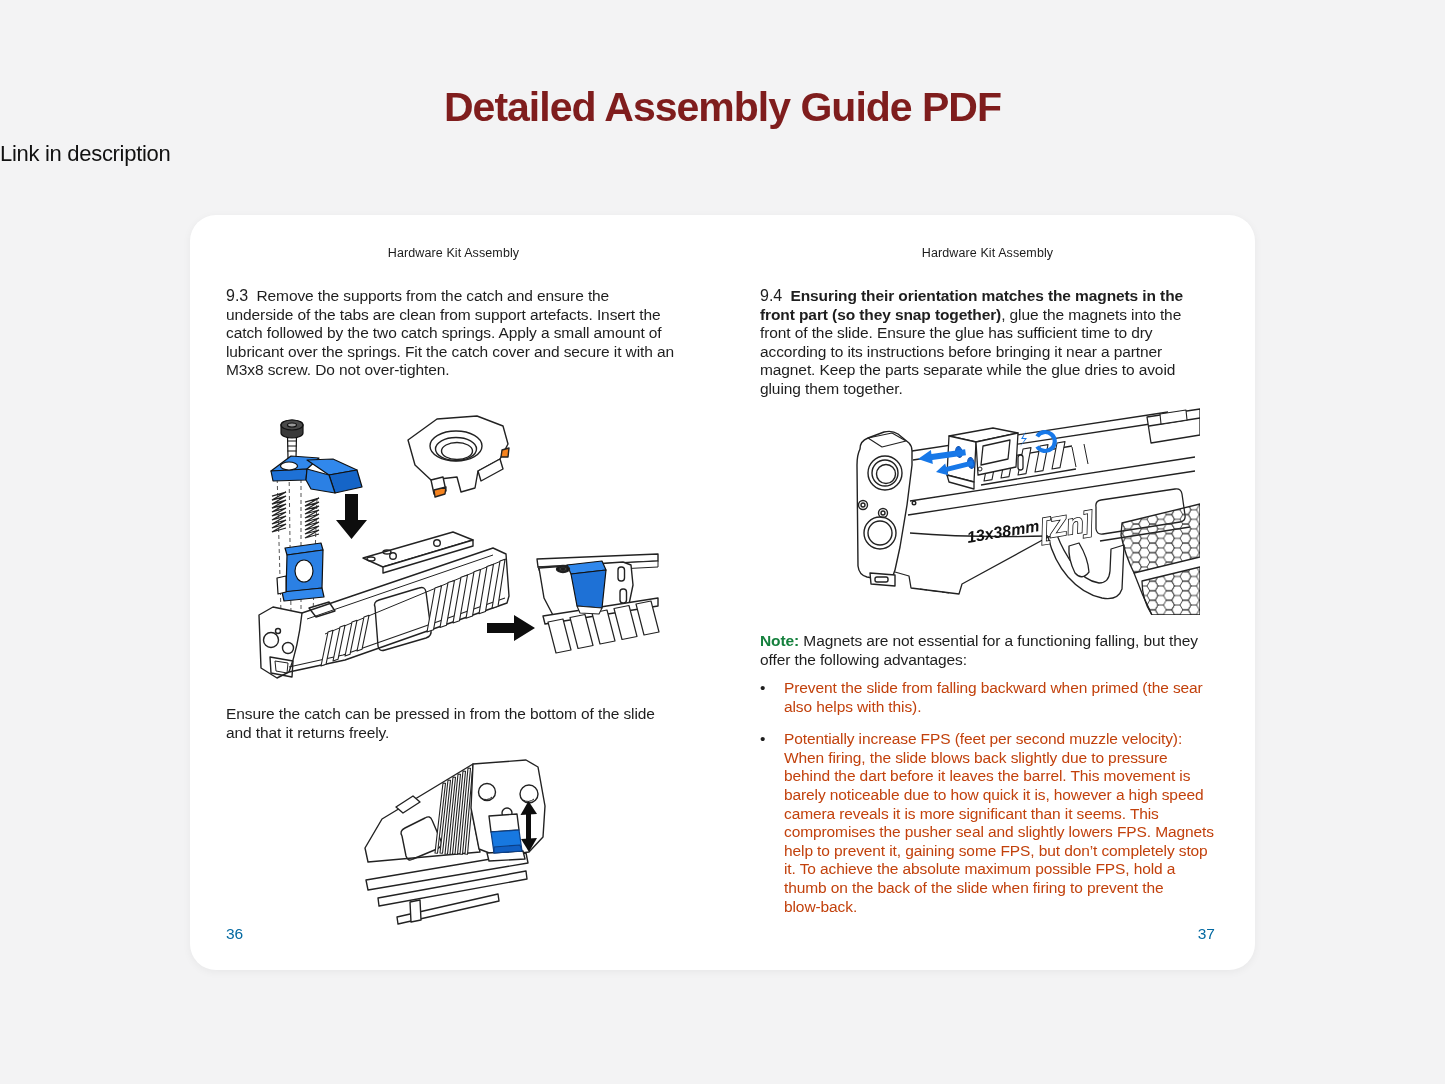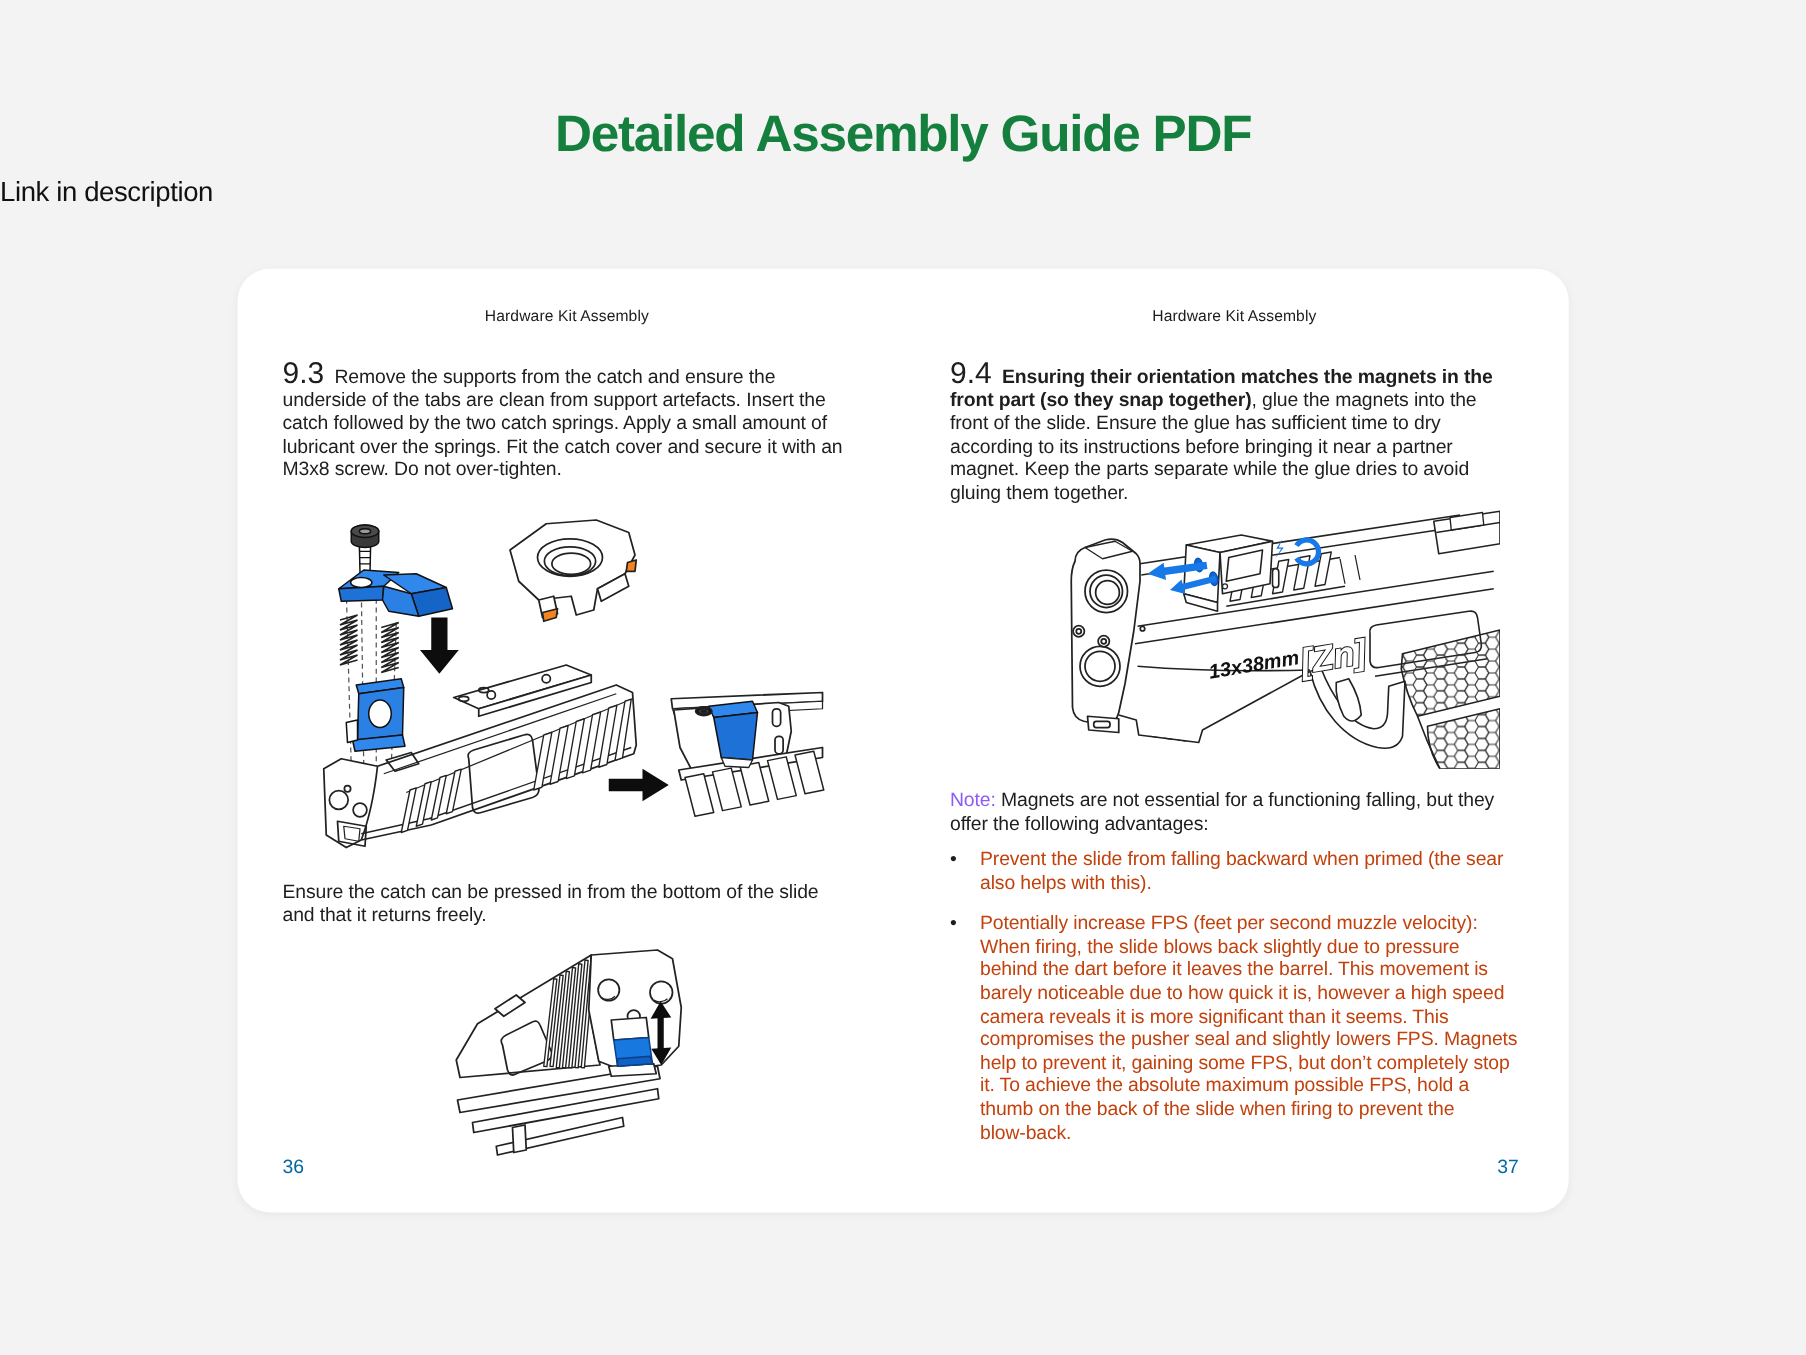--- a/index.html
+++ b/index.html
@@ -1,25 +1,25 @@
 <!DOCTYPE html>
 <html><head>
 <meta charset="utf-8">
 <style>
   * { margin:0; padding:0; box-sizing:border-box; }
   html,body { width:1445px; height:1084px; background:#f3f3f4; font-family:"Liberation Sans",sans-serif; overflow:hidden; }
-  .title { position:absolute; left:0; top:84px; width:100%; text-align:center; font-size:41px; font-weight:700; letter-spacing:-1px; color:#15803d; }
+  .title { position:absolute; left:0; top:84px; width:100%; text-align:center; font-size:41px; font-weight:700; letter-spacing:-1px; color:#7f1d1d; }
   .subtitle { position:absolute; left:0; top:141px; width:100%; font-size:22px; font-weight:400; letter-spacing:-0.3px; color:#111; }
   .card { position:absolute; left:190px; top:215px; width:1065px; height:755px; background:#ffffff; border-radius:26px; box-shadow:0 2px 8px rgba(0,0,0,0.05); }
   .hdr { position:absolute; top:31px; width:455px; text-align:center; font-size:12.5px; color:#1c1c1c; letter-spacing:0.1px; }
   .hdr.left { left:36px; } .hdr.right { left:570px; }
   .para { position:absolute; width:455px; font-size:15.5px; line-height:18.6px; letter-spacing:-0.1px; color:#1e1e1e; }
-  .secnum { font-size:24px; line-height:1; letter-spacing:0; margin-right:4px; }
+  .secnum { font-size:16px; line-height:1; letter-spacing:0; margin-right:4px; }
   .b { font-weight:700; }
-  .note-label { color:#8b5cf6; }
+  .note-label { color:#15803d;font-weight:bold; }
   .bullets { position:absolute; left:570px; top:464px; width:455px; }
   .bullet { display:flex; margin-bottom:14px; }
   .bullet .dot { width:24px; flex:none; font-size:15.5px; line-height:18.6px; color:#1e1e1e; }
   .bullet .bt { font-size:15.5px; line-height:18.6px; letter-spacing:-0.1px; color:#c2410c; }
   .pagenum { position:absolute; top:710px; font-size:15.5px; color:#0369a1; }
   .pagenum.left { left:36px; }
   .pagenum.right { left:570px; width:455px; text-align:right; }
   svg { position:absolute; }
   svg text { font-family:"Liberation Sans",sans-serif; }
 </style>

